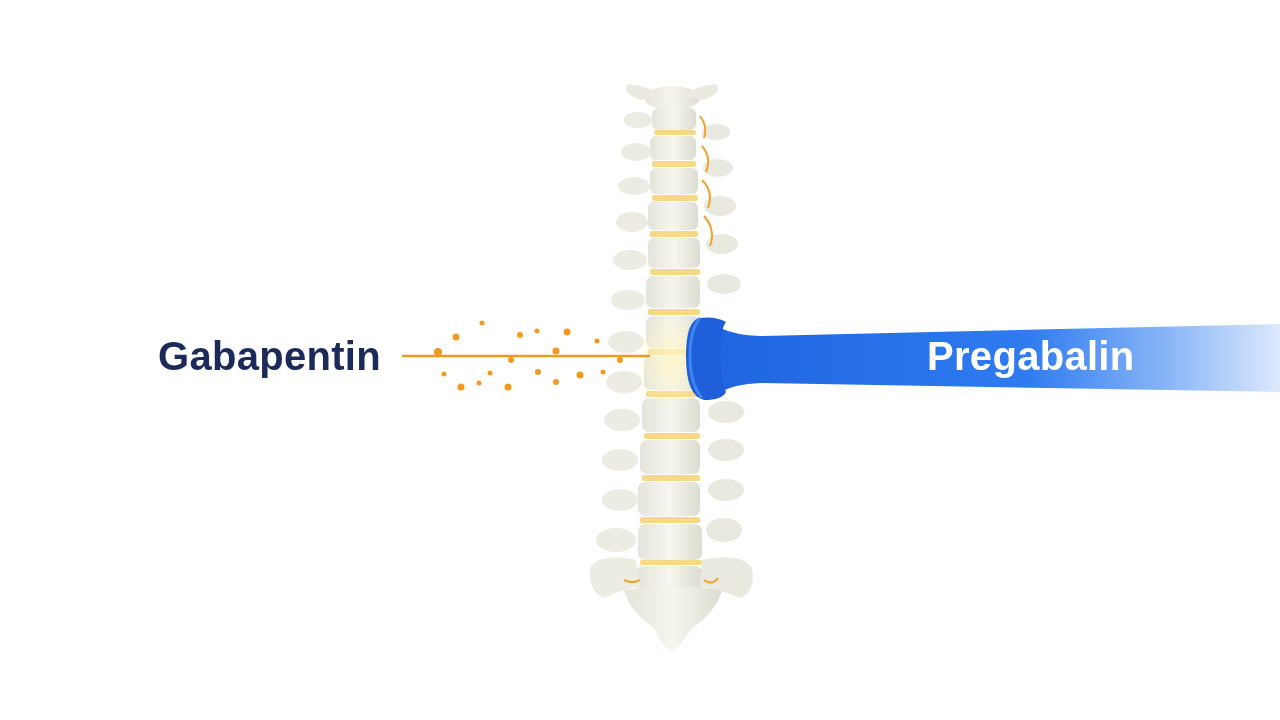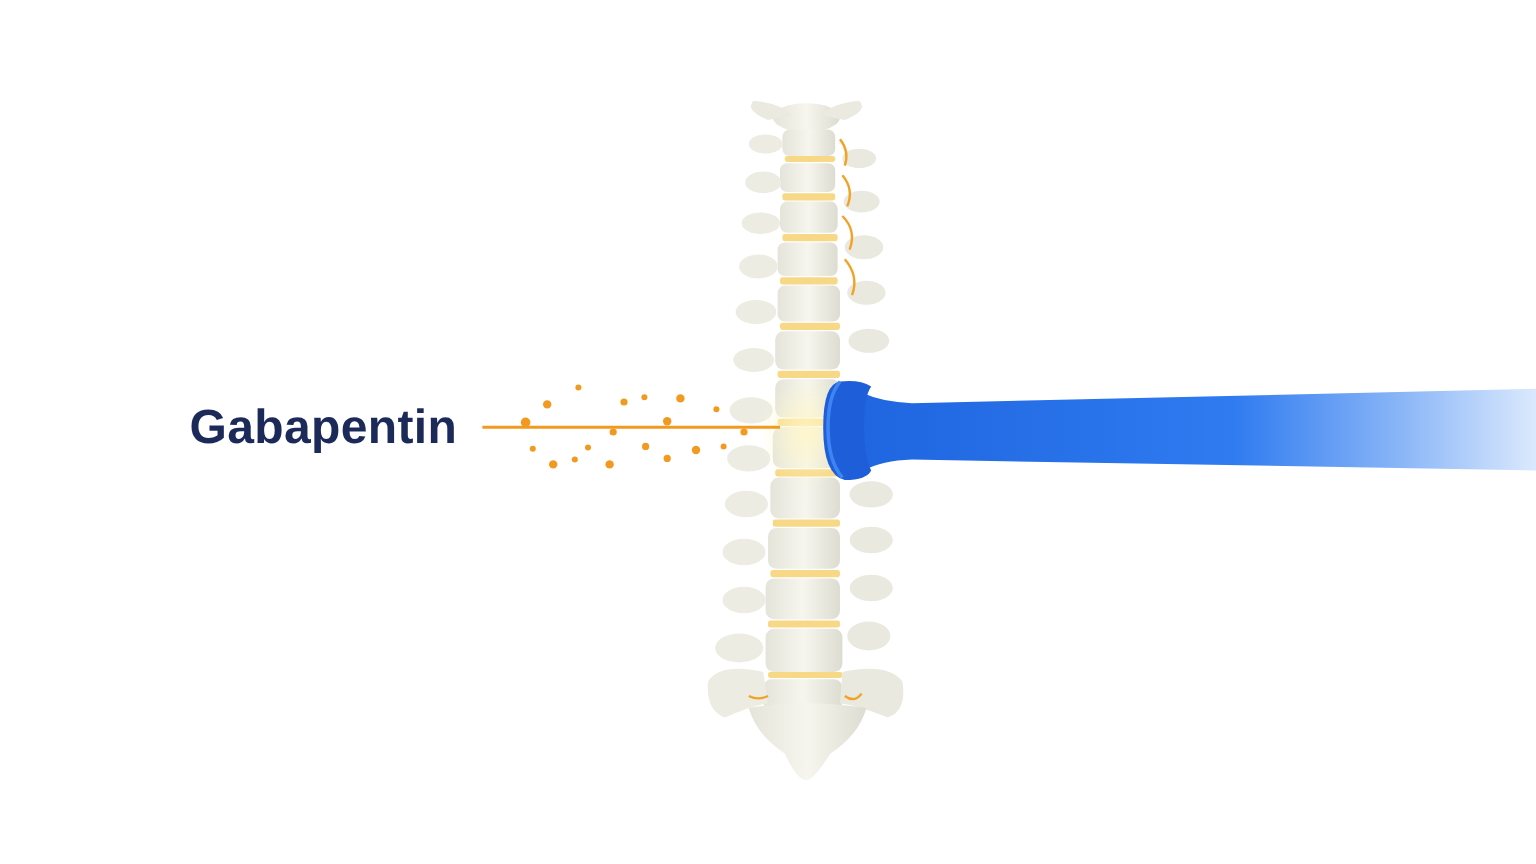--- a/index.html
+++ b/index.html
@@ -152,13 +152,14 @@
     </g>
 
     <g>
       <path d="M720 328 Q735 335 760 336 L1280 324 L1280 392 L760 383 Q735 384 720 392 Z" fill="url(#barGrad)"></path>
       <path d="M700 318 Q686 320 686 356 Q686 396 704 400 Q722 400 726 392 Q720 380 720 356 Q720 330 726 322 Q716 316 700 318 Z" fill="#1e5ed8"></path>
       <path d="M700 318 Q690 330 690 356 Q690 384 702 398" stroke="#3d85f2" stroke-width="3" fill="none"></path>
     </g>
   </svg>
 
   <div class="label-left">Gabapentin</div>
+  <div class="label-right">Pregabalin</div>
 </div>
 
 </body></html>

